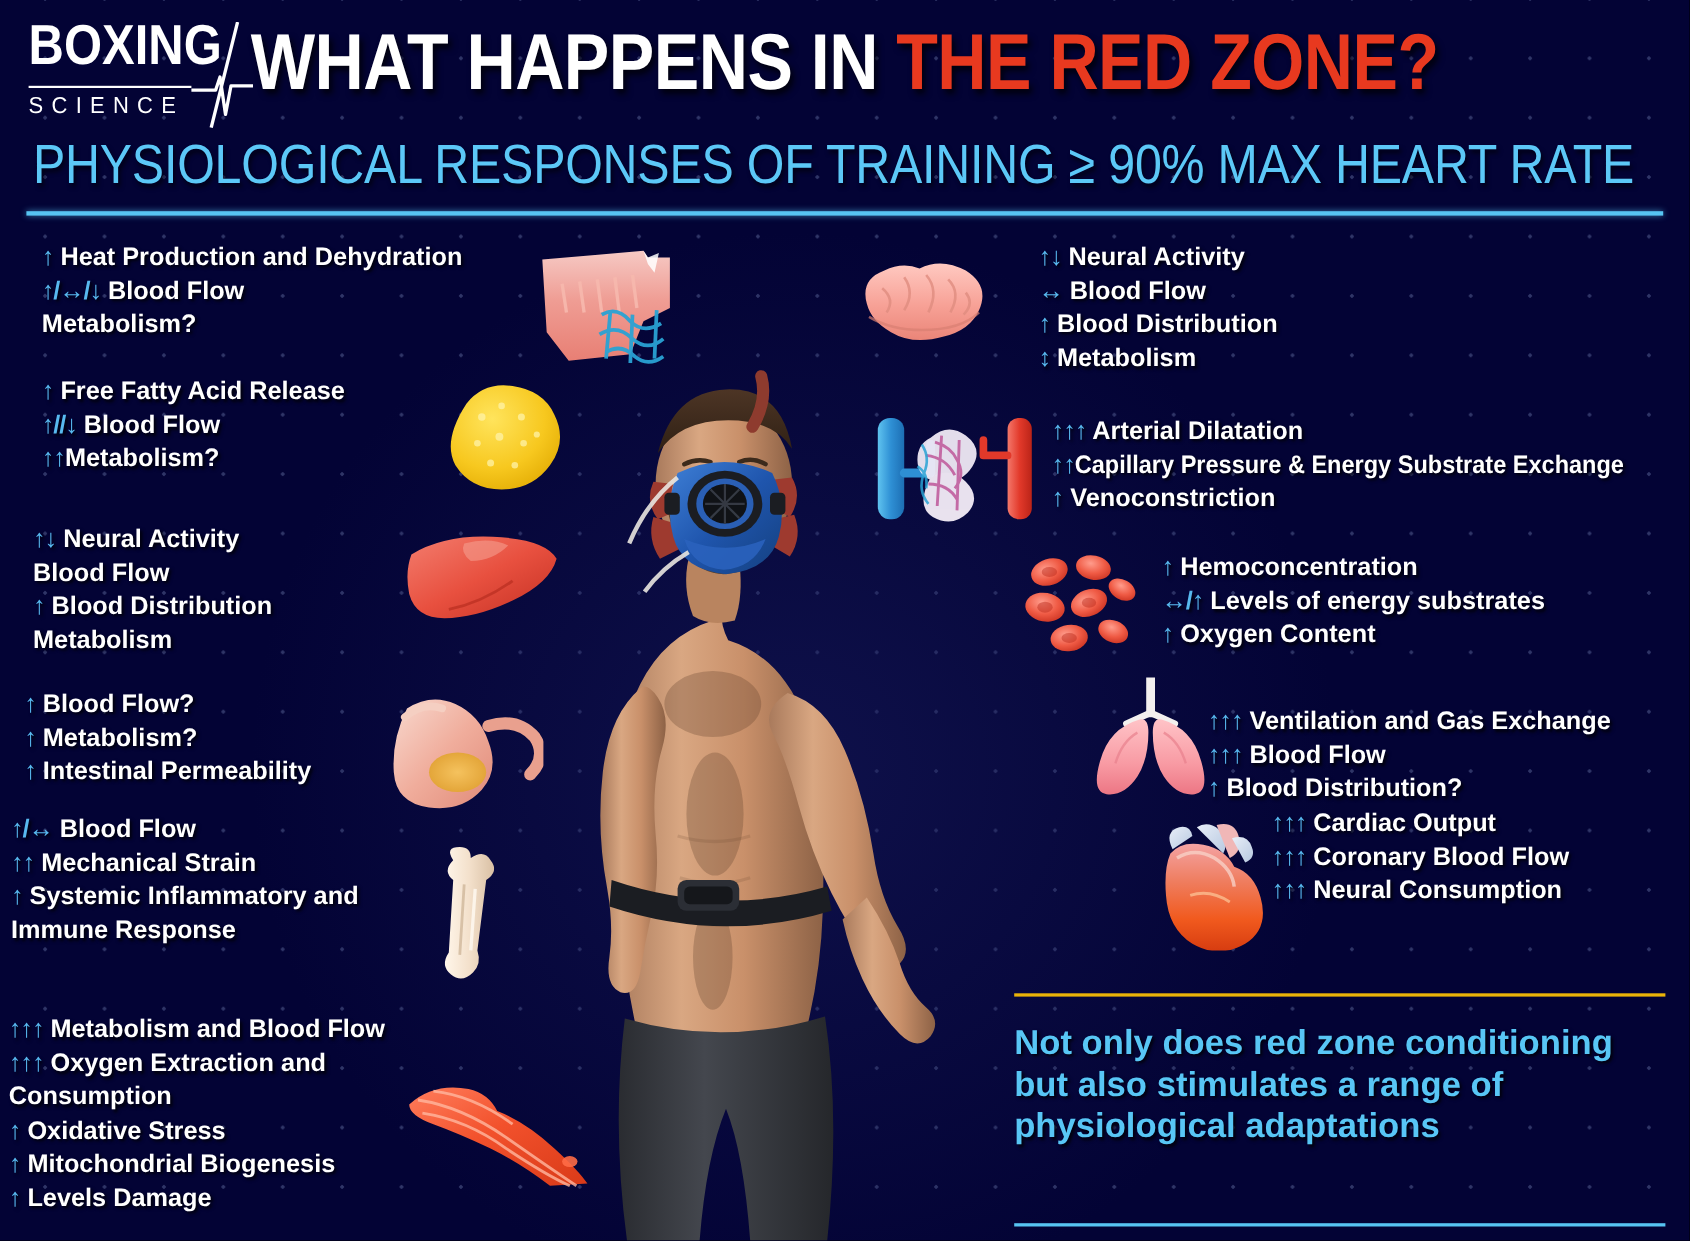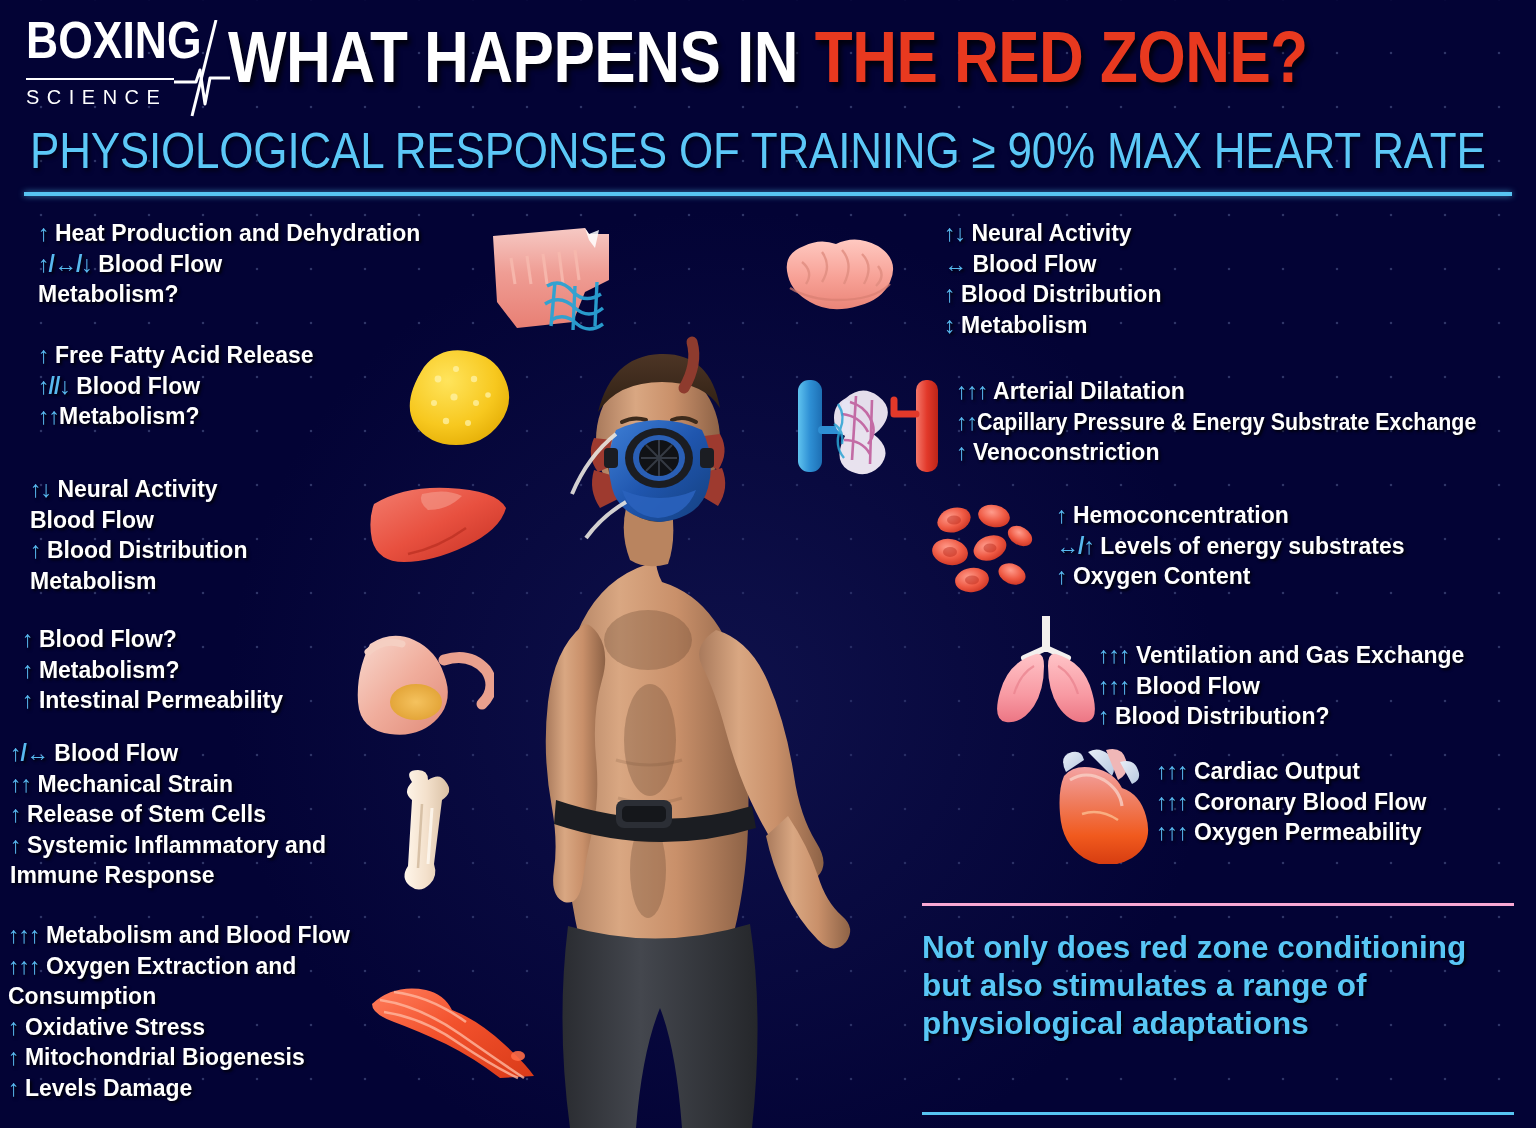--- a/index.html
+++ b/index.html
@@ -72,21 +72,21 @@
   .line{
     color:#ffffff; font-weight:bold; font-size:23px; line-height:30.5px;
     white-space:nowrap; text-shadow:2px 2px 3px rgba(0,0,0,.85);
   }
   .arr{ color:#58b9ef; font-weight:bold; letter-spacing:-1px; }
   .cond{ display:inline-block; transform:scaleX(.93); transform-origin:left center; }
 
   
   #conclusion{
     position:absolute; left:922px; top:903px; width:592px; height:212px;
-    border-top:3px solid #f9a8d4; border-bottom:3px solid #57c4f2;
+    border-top:3px solid #eab308; border-bottom:3px solid #57c4f2;
   }
   #conclusion .ctext{
     margin-top:22px;
     color:#58c6f5; font-weight:bold; font-size:31.5px; line-height:38px;
     text-shadow:2px 2px 3px rgba(0,0,0,.8);
   }
 
   
   #athlete{ position:absolute; left:498px; top:330px; width:420px; height:798px; }
 
@@ -498,21 +498,20 @@
 
   <div class="block" id="b-gut" style="left:22px; top:624px;">
     <div class="line"><span class="arr">↑</span><span> Blood Flow?</span></div>
     <div class="line"><span class="arr">↑</span><span> Metabolism?</span></div>
     <div class="line"><span class="arr">↑</span><span> Intestinal Permeability</span></div>
   </div>
 
   <div class="block" id="b-bone" style="left:10px; top:738px;">
     <div class="line"><span class="arr">↑/↔</span><span> Blood Flow</span></div>
     <div class="line"><span class="arr">↑↑</span><span> Mechanical Strain</span></div>
-    <div class="line"><span class="arr">↑</span><span> Release of Stem Cells</span></div>
     <div class="line"><span class="arr">↑</span><span> Systemic Inflammatory and</span></div>
     <div class="line"><span class="arr"></span><span>Immune Response</span></div>
   </div>
 
   <div class="block" id="b-muscle" style="left:8px; top:920px;">
     <div class="line"><span class="arr">↑↑↑</span><span> Metabolism and Blood Flow</span></div>
     <div class="line"><span class="arr">↑↑↑</span><span> Oxygen Extraction and</span></div>
     <div class="line"><span class="arr"></span><span>Consumption</span></div>
     <div class="line"><span class="arr">↑</span><span> Oxidative Stress</span></div>
     <div class="line"><span class="arr">↑</span><span> Mitochondrial Biogenesis</span></div>
@@ -537,24 +536,24 @@
     <div class="line"><span class="arr">↔/↑</span><span> Levels of energy substrates</span></div>
     <div class="line"><span class="arr">↑</span><span> Oxygen Content</span></div>
   </div>
 
   <div class="block" id="b-lungs" style="left:1098px; top:624px;margin-top:16px;">
     <div class="line"><span class="arr">↑↑↑</span><span> Ventilation and Gas Exchange</span></div>
     <div class="line"><span class="arr">↑↑↑</span><span> Blood Flow</span></div>
     <div class="line"><span class="arr">↑</span><span> Blood Distribution?</span></div>
   </div>
 
-  <div class="block" id="b-heart" style="left:1156px; top:756px;">
+  <div class="block" id="b-heart" style="left:1156px; top:732px;">
     <div class="line"><span class="arr">↑↑↑</span><span> Cardiac Output</span></div>
     <div class="line"><span class="arr">↑↑↑</span><span> Coronary Blood Flow</span></div>
-    <div class="line"><span class="arr">↑↑↑</span><span> Oxygen Permeability</span></div>
+    <div class="line"><span class="arr">↑↑↑</span><span> Neural Consumption</span></div>
   </div>
 
   <div id="conclusion">
     <div class="ctext">
       <div>Not only does red zone conditioning</div>
       <div>but also stimulates a range of</div>
       <div>physiological adaptations</div>
     </div>
   </div>
 

